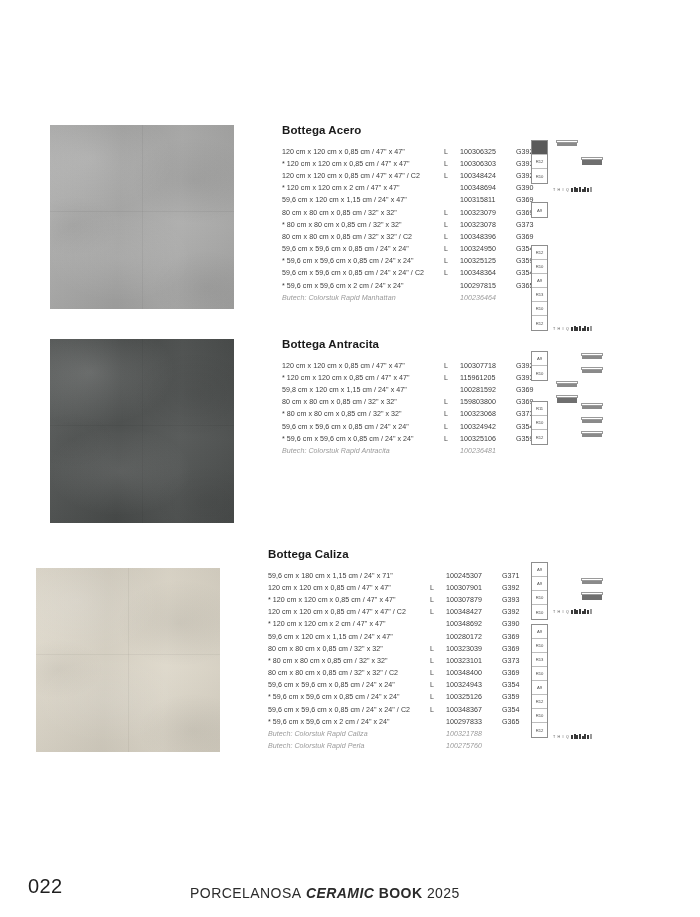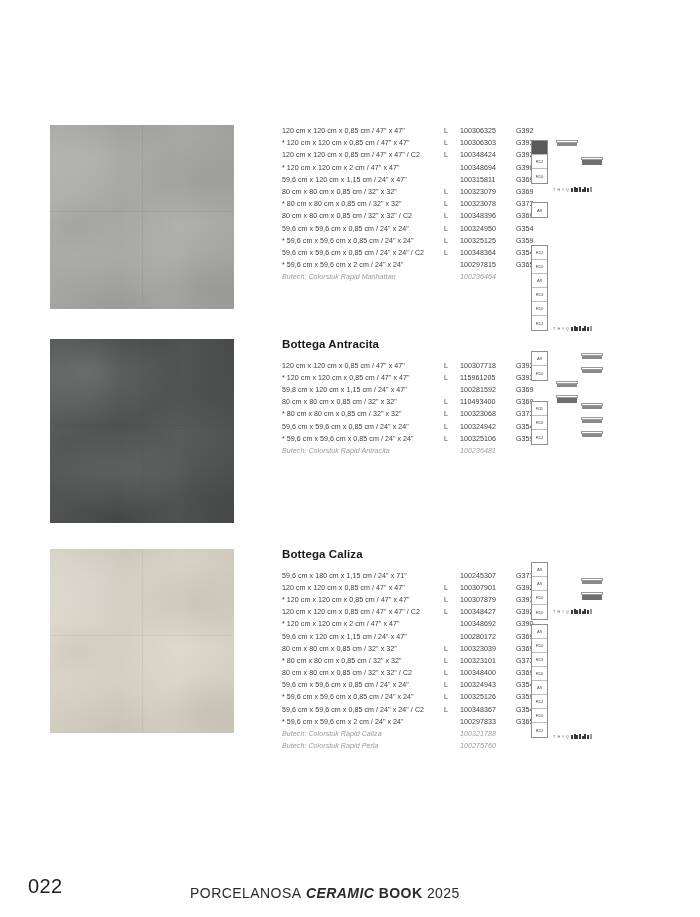--- a/index.html
+++ b/index.html
@@ -24,21 +24,21 @@
   }
 
   
   .product-block {
     position: absolute;
     display: flex;
     align-items: flex-start;
   }
   #block-0 { left: 50px; top: 125px; }
   #block-1 { left: 50px; top: 339px; }
-  #block-2 { left: 50px; top: 549px; }
+  #block-2 { left: 36px; top: 549px; align-items: flex-end; }
 
   .swatch {
     width: 184px;
     height: 184px;
     flex: 0 0 184px;
     position: relative;
     overflow: hidden;
   }
   .swatch .tex {
     position: absolute;
@@ -212,20 +212,21 @@
 
   <div id="product-blocks">
       <div class="product-block" id="block-0">
         <div class="swatch" style="background: rgb(169, 169, 168);">
           <div class="tex a"></div>
           <div class="tex b"></div>
           <div class="seam" style="left: 0px; right: 0px; top: 86px; height: 1px;"></div>
           <div class="seam" style="top: 0px; bottom: 0px; left: 92px; width: 1px;"></div>
         </div>
         <div class="specs">
+          <div class="product-title">Bottega Acero</div>
           <table class="spec-table">
             <tbody>
               <tr>
                 <td class="c-format">120 cm x 120 cm x 0,85 cm / 47" x 47"</td>
                 <td class="c-L">L</td>
                 <td class="c-ref">100306325</td>
                 <td class="c-g">G392</td>
               </tr>
               <tr>
                 <td class="c-format">* 120 cm x 120 cm x 0,85 cm / 47" x 47"</td>
@@ -328,21 +329,21 @@
               </tr>
               <tr>
                 <td class="c-format">59,8 cm x 120 cm x 1,15 cm / 24" x 47"</td>
                 <td class="c-L"></td>
                 <td class="c-ref">100281592</td>
                 <td class="c-g">G369</td>
               </tr>
               <tr>
                 <td class="c-format">80 cm x 80 cm x 0,85 cm / 32" x 32"</td>
                 <td class="c-L">L</td>
-                <td class="c-ref">110493400</td>
+                <td class="c-ref">159803800</td>
                 <td class="c-g">G369</td>
               </tr>
               <tr>
                 <td class="c-format">* 80 cm x 80 cm x 0,85 cm / 32" x 32"</td>
                 <td class="c-L">L</td>
                 <td class="c-ref">100323068</td>
                 <td class="c-g">G373</td>
               </tr>
               <tr>
                 <td class="c-format">59,6 cm x 59,6 cm x 0,85 cm / 24" x 24"</td>

